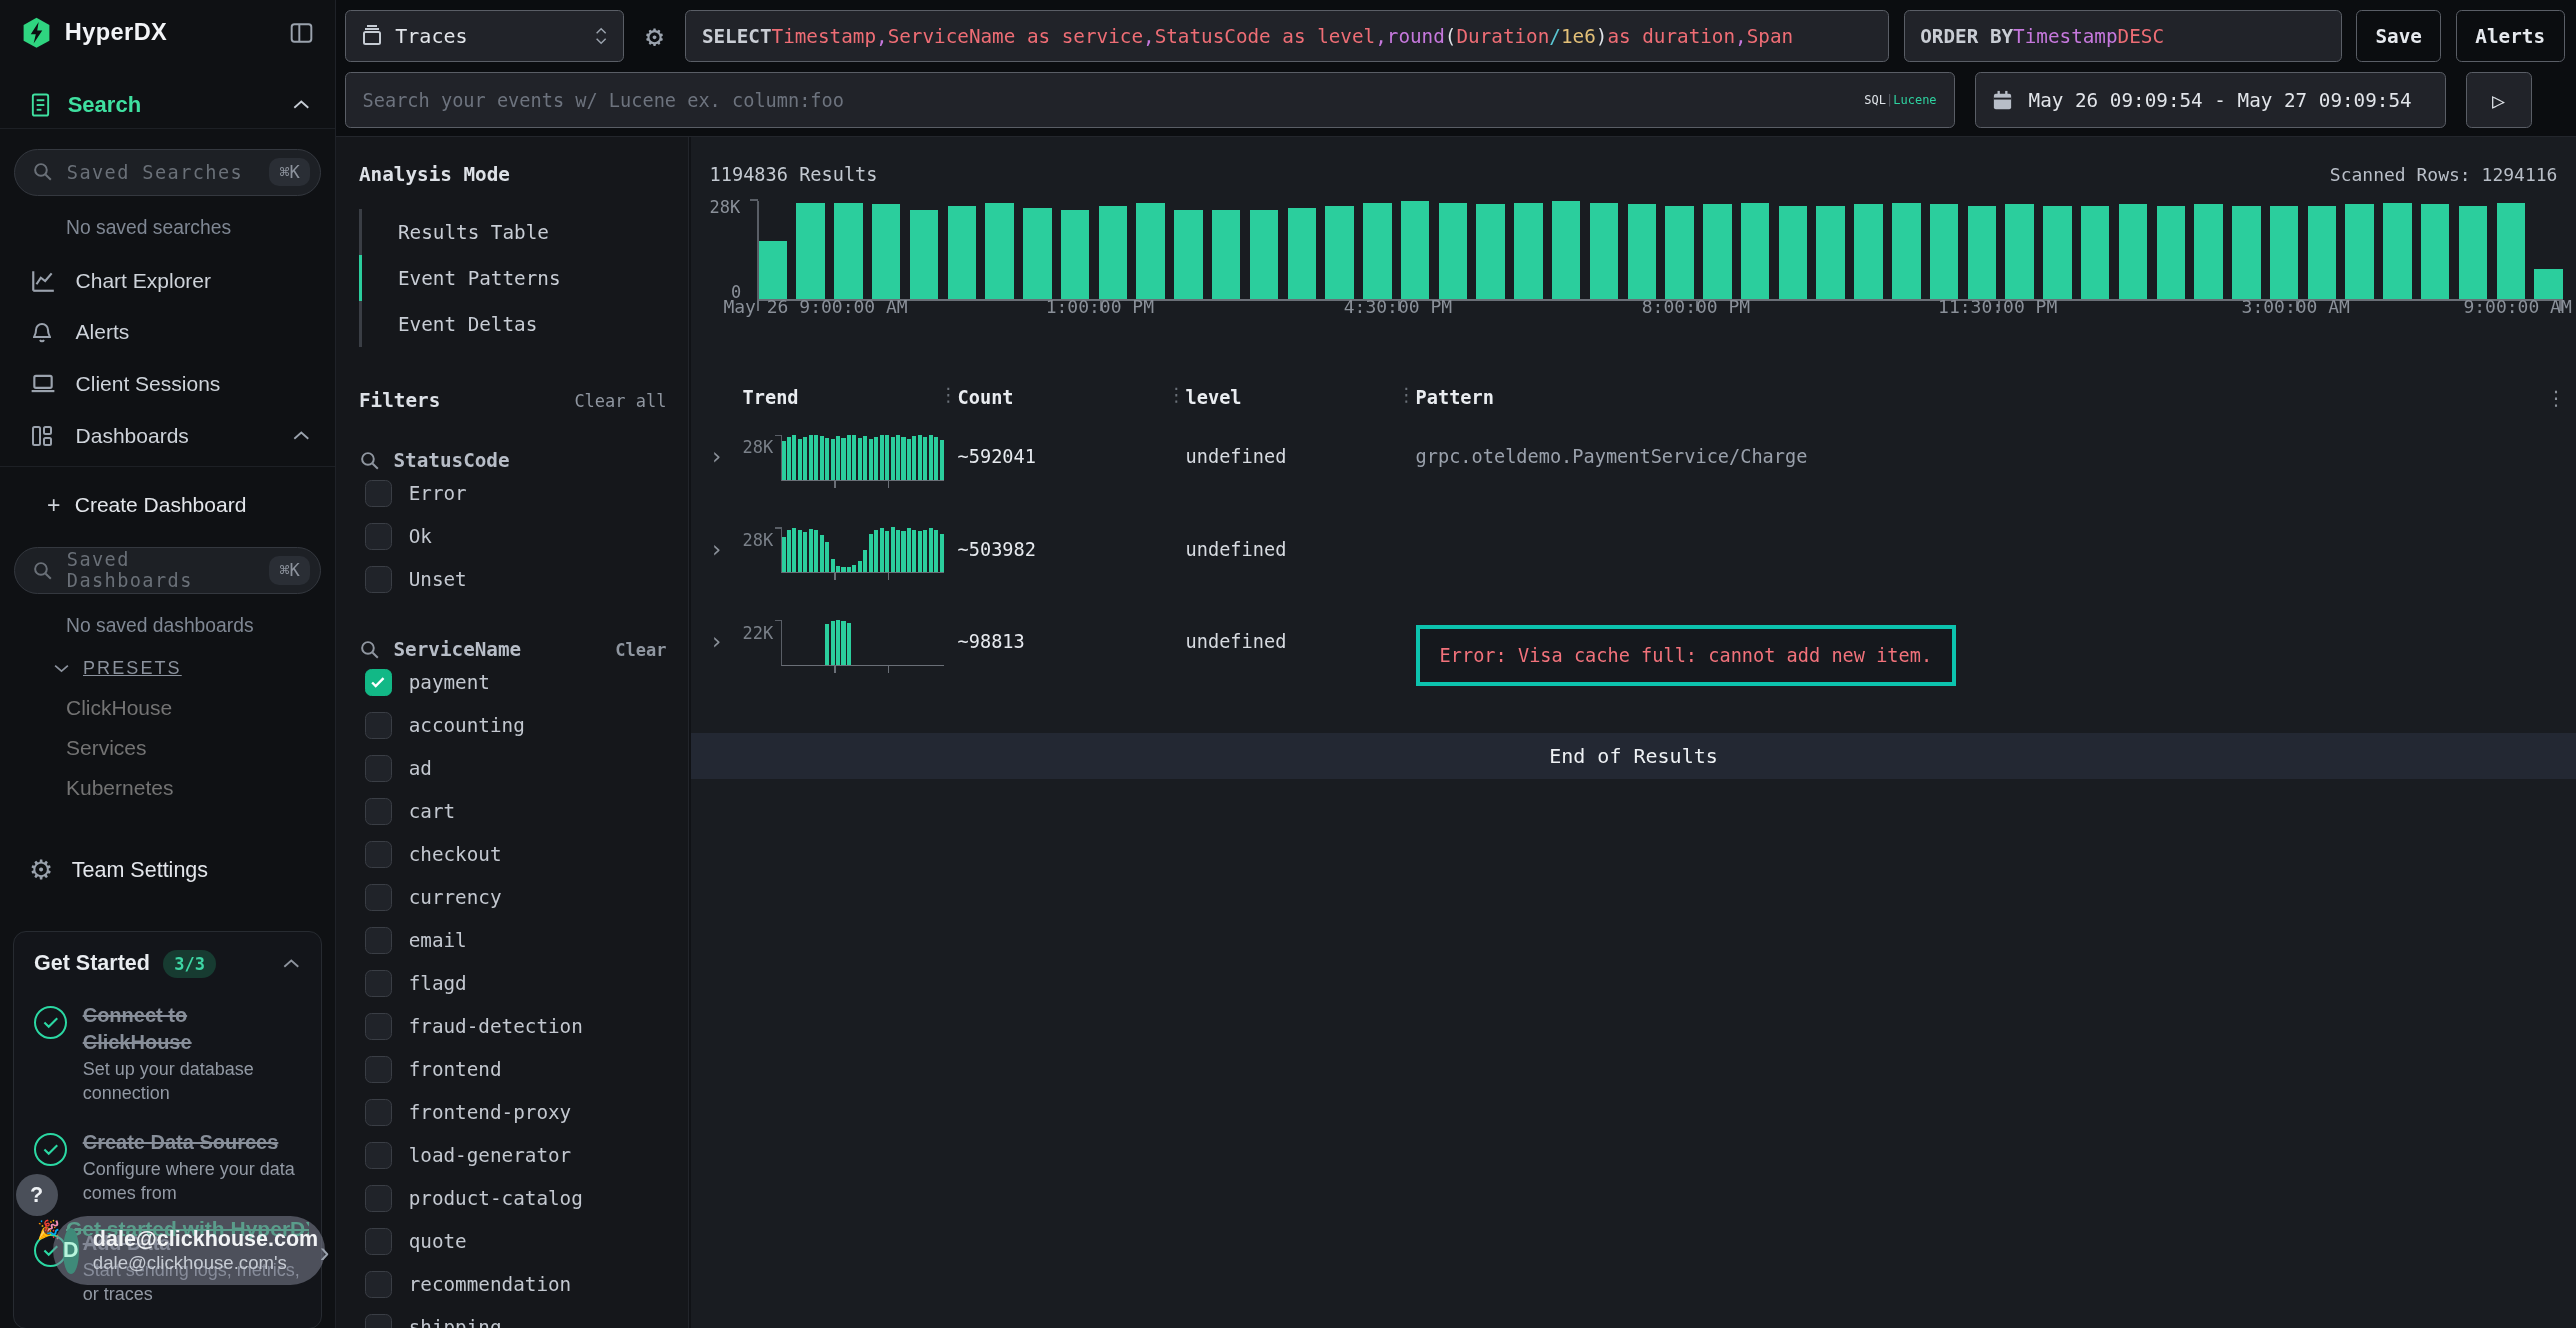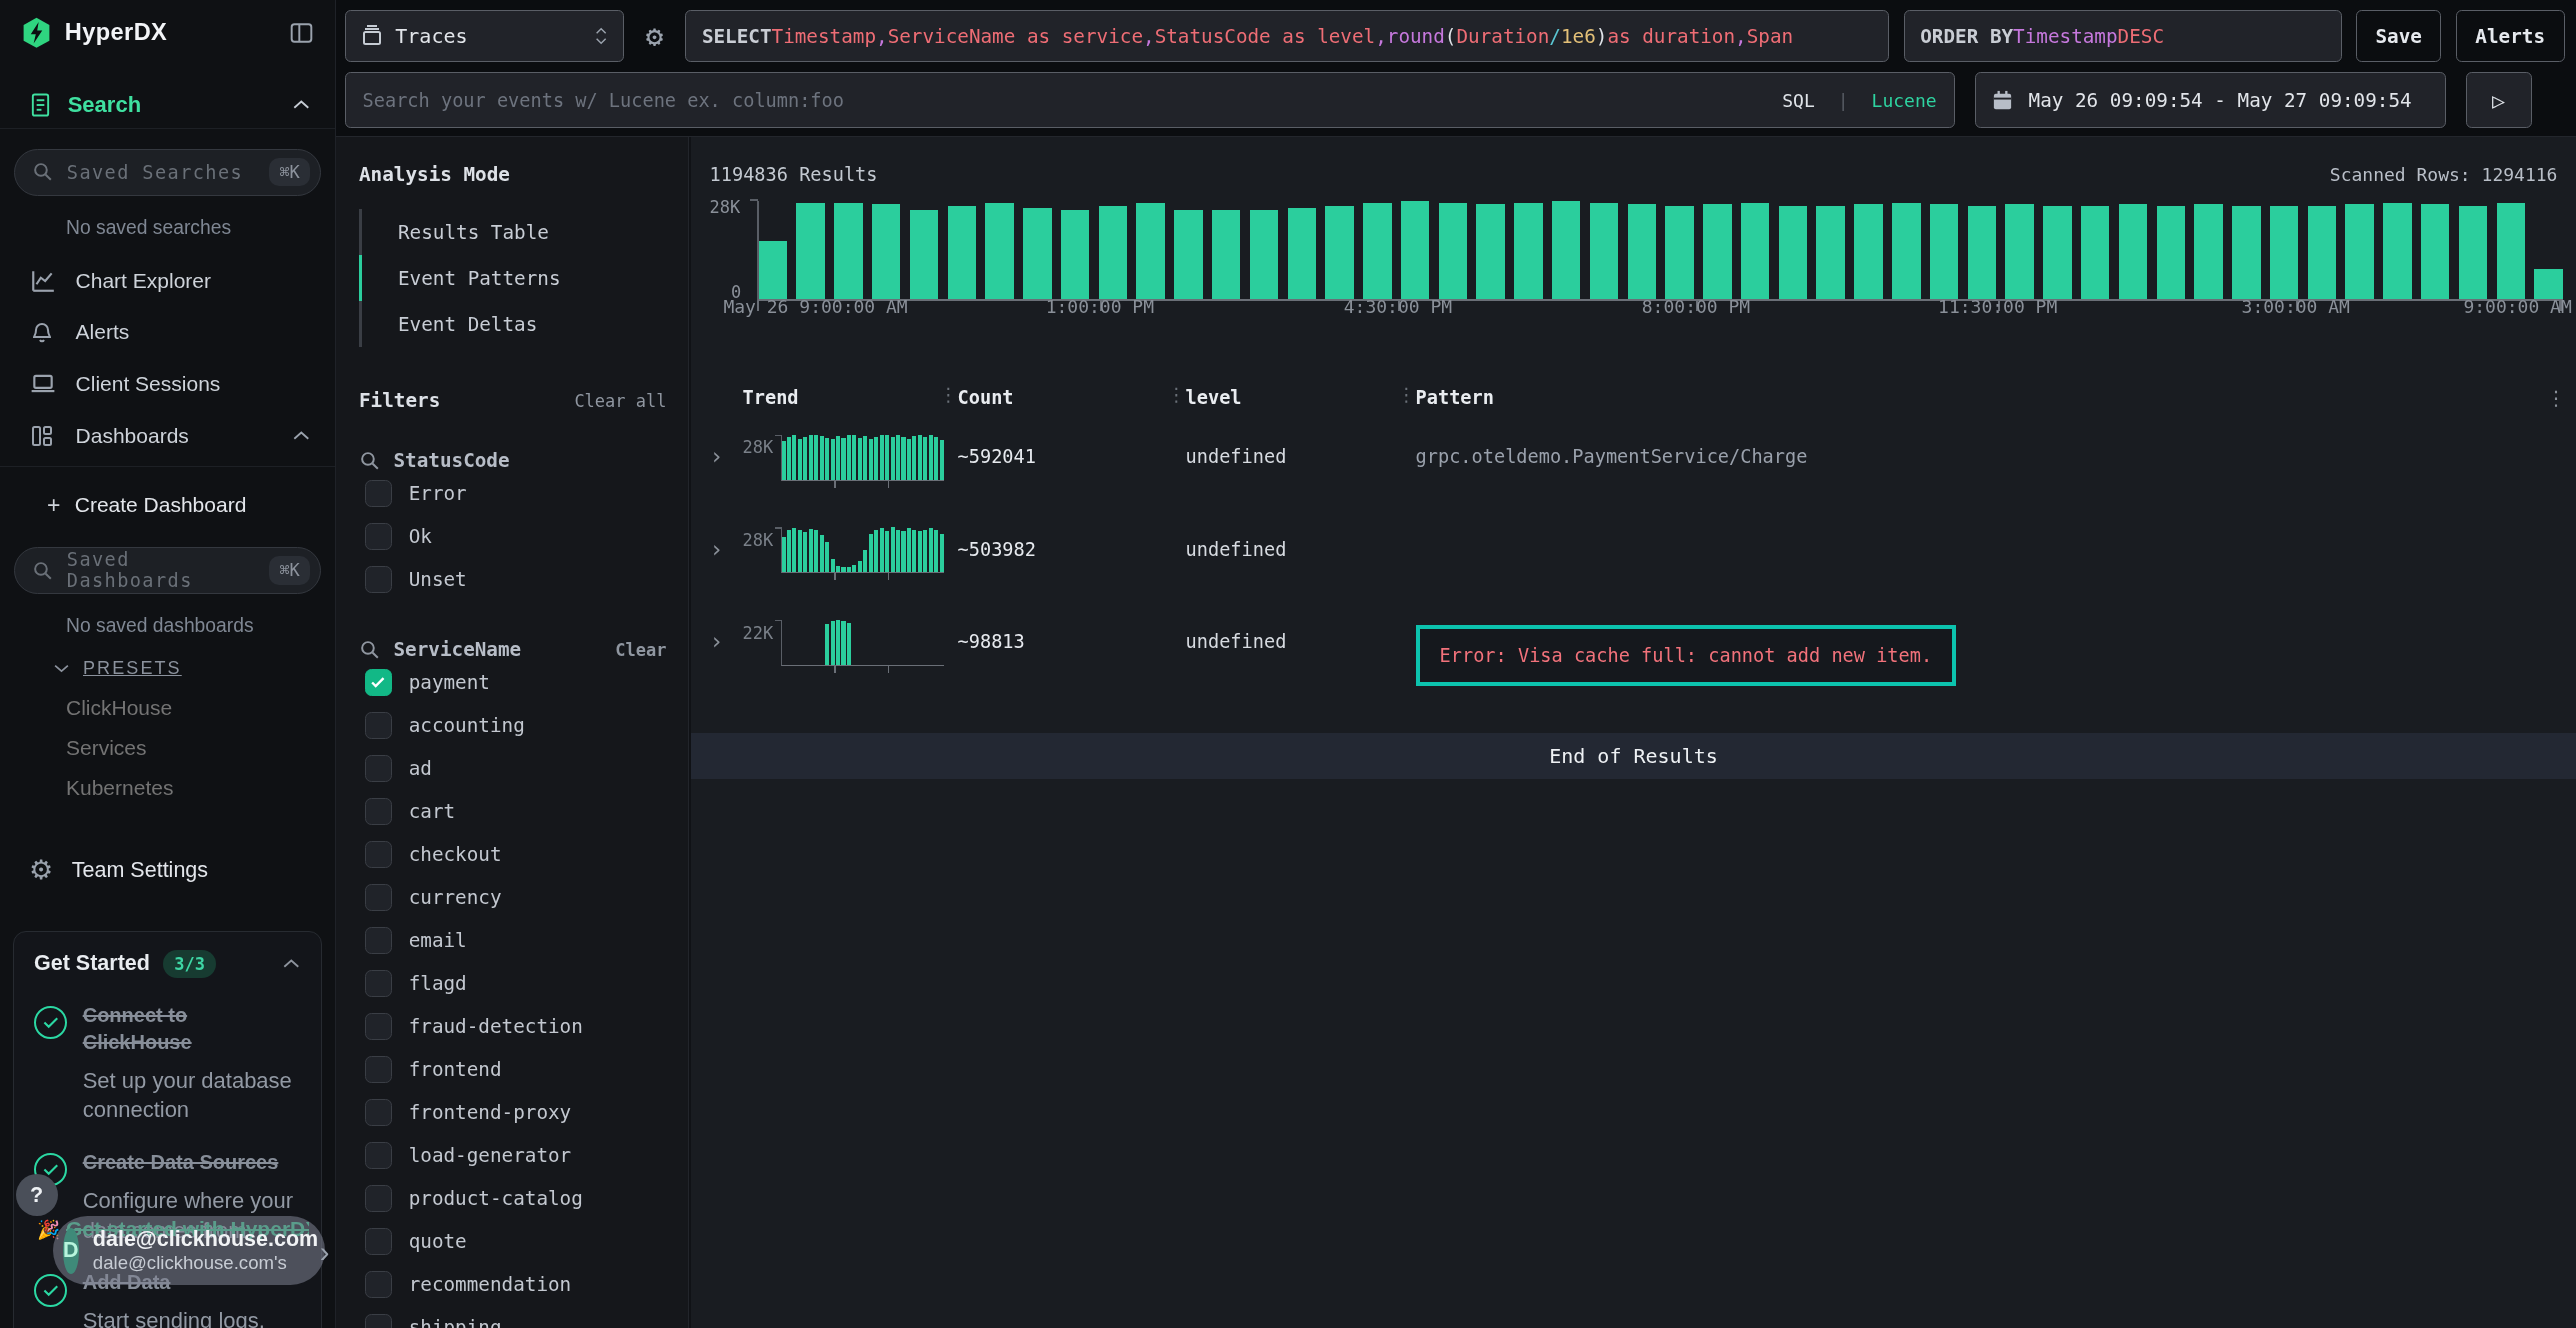--- a/index.html
+++ b/index.html
@@ -35,21 +35,21 @@
   .tk-id { color:#ee6d75; }
   .tk-pun { color:#c678dd; }
   .tk-fn { color:#c678dd; }
   .tk-br { color:#dfe3e8; }
   .tk-op { color:#5bc7d4; }
   .tk-num { color:#e3c078; }
   .search-box { width:1610px; padding:0 17px; }
   .search-box input { flex:1; background:transparent; border:none; outline:none;
     color:#cfd4db; font-size:18.6px; font-family:"DejaVu Sans Mono", monospace; }
   .search-box input::placeholder { color:#6d737e; }
-  .lang-toggle { display:flex; gap:23px; font-size:18px; }
+  .lang-toggle { display:flex; gap:0; font-size:12px; }
   .lang-sql { color:#dfe3e8; } .lang-div { color:#565b63; } .lang-lucene { color:#2ed3a0; }
   .date-box { width:471px; padding:0 15.7px; gap:14.3px; font-size:19.3px; }
   .play-btn { width:66px; justify-content:center; font-size:21.5px; color:#dfe3e8; }
 
   
   .logo-row { display:flex; align-items:center; padding:17px 20px 0 21.5px; gap:14.3px; }
   .logo-name { color:#f2f4f7; font-size:23.6px; font-weight:bold; letter-spacing:0.4px; }
   .panel-toggle { margin-left:auto; color:#9aa2ad; }
   .sec-head { display:flex; align-items:center; gap:15.7px; padding:0 24px 0 29px;
     height:46px; margin-top:34px; border-bottom:1.4px solid #1d2025; color:#3fe0a0;
@@ -81,21 +81,21 @@
     border-radius:13px; padding:18.6px 20px 21.5px; }
   .gs-head { display:flex; align-items:center; gap:13px; }
   .gs-title { color:#e9ecf0; font-size:21.5px; font-weight:bold; }
   .gs-badge { background:#173b31; color:#3ed6a5; font-size:17px; font-weight:bold;
     border-radius:715px; padding:3.6px 11.4px; }
   .gs-head .chev-up { margin-left:auto; color:#8d939d; }
   .gs-item { display:flex; gap:15.7px; margin-top:24px; }
   .gs-check { flex:0 0 33px; height:33px; border-radius:50%; border:2.1px solid #2bd8a3;
     display:flex; align-items:center; justify-content:center; color:#2bd8a3; margin-top:4.3px; }
   .gs-item-title { color:#878e99; font-size:20px; font-weight:bold; text-decoration:line-through; line-height:1.35; }
-  .gs-item-desc { color:#9299a4; font-size:22px; line-height:1.35; margin-top:10px; }
+  .gs-item-desc { color:#9299a4; font-size:18px; line-height:1.35; margin-top:1px; }
 
   .hidden-item { position:absolute; left:37px; bottom:44px; width:272px; height:67px;
     overflow:hidden; z-index:1; font-size:21px; font-weight:bold; color:#2fbf84;
     white-space:nowrap; }
   .hidden-item .emoji { font-size:18.6px; }
   .help-bubble { position:absolute; left:15.7px; bottom:112px; width:42px; height:42px;
     border-radius:50%; background:#4a4f59; color:#eef1f4; display:flex; align-items:center;
     justify-content:center; font-size:21.5px; font-weight:bold; z-index:2; }
   .user-pill { position:absolute; left:53px; right:10px; bottom:43px; height:69px;
     background:rgba(125,130,145,0.55); border-radius:715px; display:flex; align-items:center;

